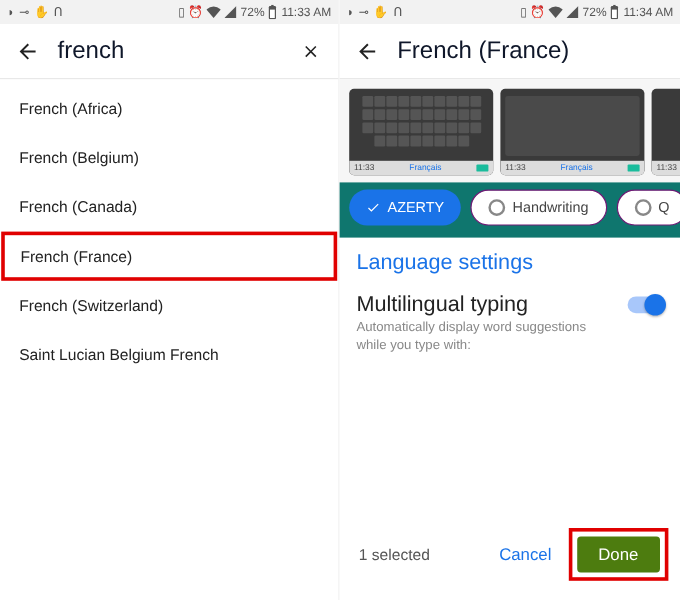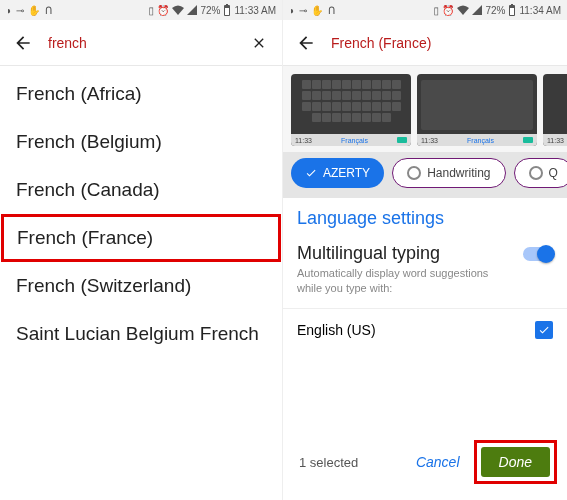--- a/index.html
+++ b/index.html
@@ -6,51 +6,51 @@
   html, body { width: 567px; height: 500px; font-family: 'Comic Sans MS', cursive, sans-serif; background: #fff; }
   .container { display: flex; width: 567px; height: 500px; }
   .pane { position: relative; height: 500px; background: #fff; }
   .left { width: 283px; border-right: 1px solid #eee; }
   .right { width: 284px; }
   .statusbar { height: 20px; background: #f2f2f2; display: flex; align-items: center; justify-content: space-between; padding: 0 6px; font-size: 10px; color: #555; font-family: Arial, sans-serif; }
   .statusbar .sb-left { display: flex; gap: 4px; align-items: center; }
   .statusbar .sb-right { display: flex; gap: 3px; align-items: center; }
   .appbar { height: 46px; display: flex; align-items: center; padding: 0 12px; border-bottom: 1px solid #e8e8e8; gap: 14px; }
   .appbar .back { width: 22px; height: 22px; display: flex; align-items: center; justify-content: center; }
-  .appbar .title-search { flex: 1; font-size: 14px; color: #b91c1c; }
+  .appbar .title-search { flex: 1; font-size: 20px; color: #0f172a; }
   .appbar .clear { width: 22px; height: 22px; display: flex; align-items: center; justify-content: center; font-size: 18px; }
   .list { padding: 4px 0; }
-  .list-item { padding: 13px 16px; font-size: 19px; color: #222; }
+  .list-item { padding: 13px 16px; font-size: 13px; color: #222; }
   .highlight-box { border: 3px solid #e00000; padding: 10px 13px; margin: 0 1px; }
   .kb-scroll { display: flex; gap: 6px; padding: 8px 8px 6px 8px; background: #f6f6f6; overflow: hidden; }
   .kb-thumb { width: 120px; height: 72px; background: #3a3a3a; border-radius: 4px; position: relative; flex: 0 0 auto; overflow: hidden; }
   .kb-thumb .keys { position: absolute; left: 4px; right: 4px; top: 6px; bottom: 16px; display: flex; flex-direction: column; gap: 2px; }
   .kb-thumb .row { display: flex; gap: 1px; justify-content: center; }
   .kb-thumb .key { width: 9px; height: 9px; background: #555; border-radius: 1px; }
   .kb-thumb .bar { position: absolute; left: 0; right: 0; bottom: 0; height: 12px; background: #ddd; display: flex; align-items: center; justify-content: space-between; padding: 0 4px; font-size: 7px; color: #444; }
   .kb-thumb .bar .word { color: #1a73e8; }
   .kb-thumb .bar .green { width: 10px; height: 6px; background: #1abc9c; border-radius: 1px; }
   .kb-thumb.hw .hw-area { position: absolute; left: 4px; right: 4px; top: 6px; bottom: 16px; background: #4a4a4a; border-radius: 2px; }
-  .layout-opts { display: flex; gap: 8px; padding: 6px 8px 10px 8px; background: #e5e5e5; overflow: hidden; }
+  .layout-opts { display: flex; gap: 8px; padding: 6px 8px 10px 8px; background: #0f766e; overflow: hidden; }
   .opt { height: 30px; border-radius: 15px; display: flex; align-items: center; gap: 6px; padding: 0 14px; font-size: 12px; background: #fff; color: #444; border: 1px solid #701a75; flex: 0 0 auto; }
   .opt.selected { background: #1a73e8; color: #fff; border: none; }
   .opt .check { width: 12px; height: 12px; }
   .opt .radio { width: 14px; height: 14px; border: 2px solid #888; border-radius: 50%; }
   .section { padding: 10px 14px 0 14px; }
   .sect-title { font-size: 18px; color: #1a73e8; font-weight: normal; padding-bottom: 6px; }
   .setting-row { display: flex; align-items: flex-start; justify-content: space-between; padding: 8px 14px 12px 14px; }
   .setting-text .primary { font-size: 18px; color: #222; padding-bottom: 2px; }
   .setting-text .secondary { font-size: 11px; color: #888; line-height: 1.35; max-width: 200px; }
   .toggle { width: 30px; height: 14px; background: #a8c7fa; border-radius: 7px; position: relative; margin-top: 4px; }
   .toggle .knob { position: absolute; right: -2px; top: -2px; width: 18px; height: 18px; background: #1a73e8; border-radius: 50%; box-shadow: 0 1px 2px rgba(0,0,0,.3); }
   .lang-row { display: flex; align-items: center; justify-content: space-between; padding: 12px 14px; border-top: 1px solid #eee; font-size: 14px; }
   .check-sq { width: 18px; height: 18px; background: #1a73e8; border-radius: 2px; display: flex; align-items: center; justify-content: center; }
   .bottom { position: absolute; bottom: 8px; left: 0; right: 0; padding: 8px 10px; display: flex; align-items: center; justify-content: space-between; }
   .bottom .sel-count { font-size: 13px; color: #555; padding-left: 6px; }
-  .bottom .actions { display: flex; align-items: center; gap: 10px; font-style: italic; }
+  .bottom .actions { display: flex; align-items: center; gap: 10px; }
   .cancel-link { color: #1a73e8; font-size: 14px; padding: 6px 4px; }
   .done-wrap { border: 3px solid #e00000; padding: 4px; }
   .done-btn { background: #4d7c0f; color: #fff; font-size: 14px; padding: 7px 18px; border-radius: 3px; font-family: Arial, sans-serif; }
   svg { display: block; }
 </style>
 </head>
 <body>
 
 <div class="container">
 
@@ -253,28 +253,20 @@
     <div class="setting-row">
       <div class="setting-text">
         <div class="primary">Multilingual typing</div>
         <div class="secondary">Automatically display word suggestions while you type with:</div>
       </div>
       <div class="toggle">
           <div class="knob"></div>
         </div>
     </div>
 
-    <div class="lang-row">
-      <span>English (US)</span>
-      <span class="check-sq">
-        <svg width="12" height="12" viewBox="0 0 24 24">
-            <path d="M9 16.2 4.8 12l-1.4 1.4L9 19 21 7l-1.4-1.4z" fill="#fff"></path>
-          </svg>
-      </span>
-    </div>
 
     <div class="bottom">
       <div class="sel-count">1 selected</div>
       <div class="actions">
         <div class="cancel-link">Cancel</div>
         <div class="done-wrap">
           <div class="done-btn">Done</div>
         </div>
       </div>
     </div>

